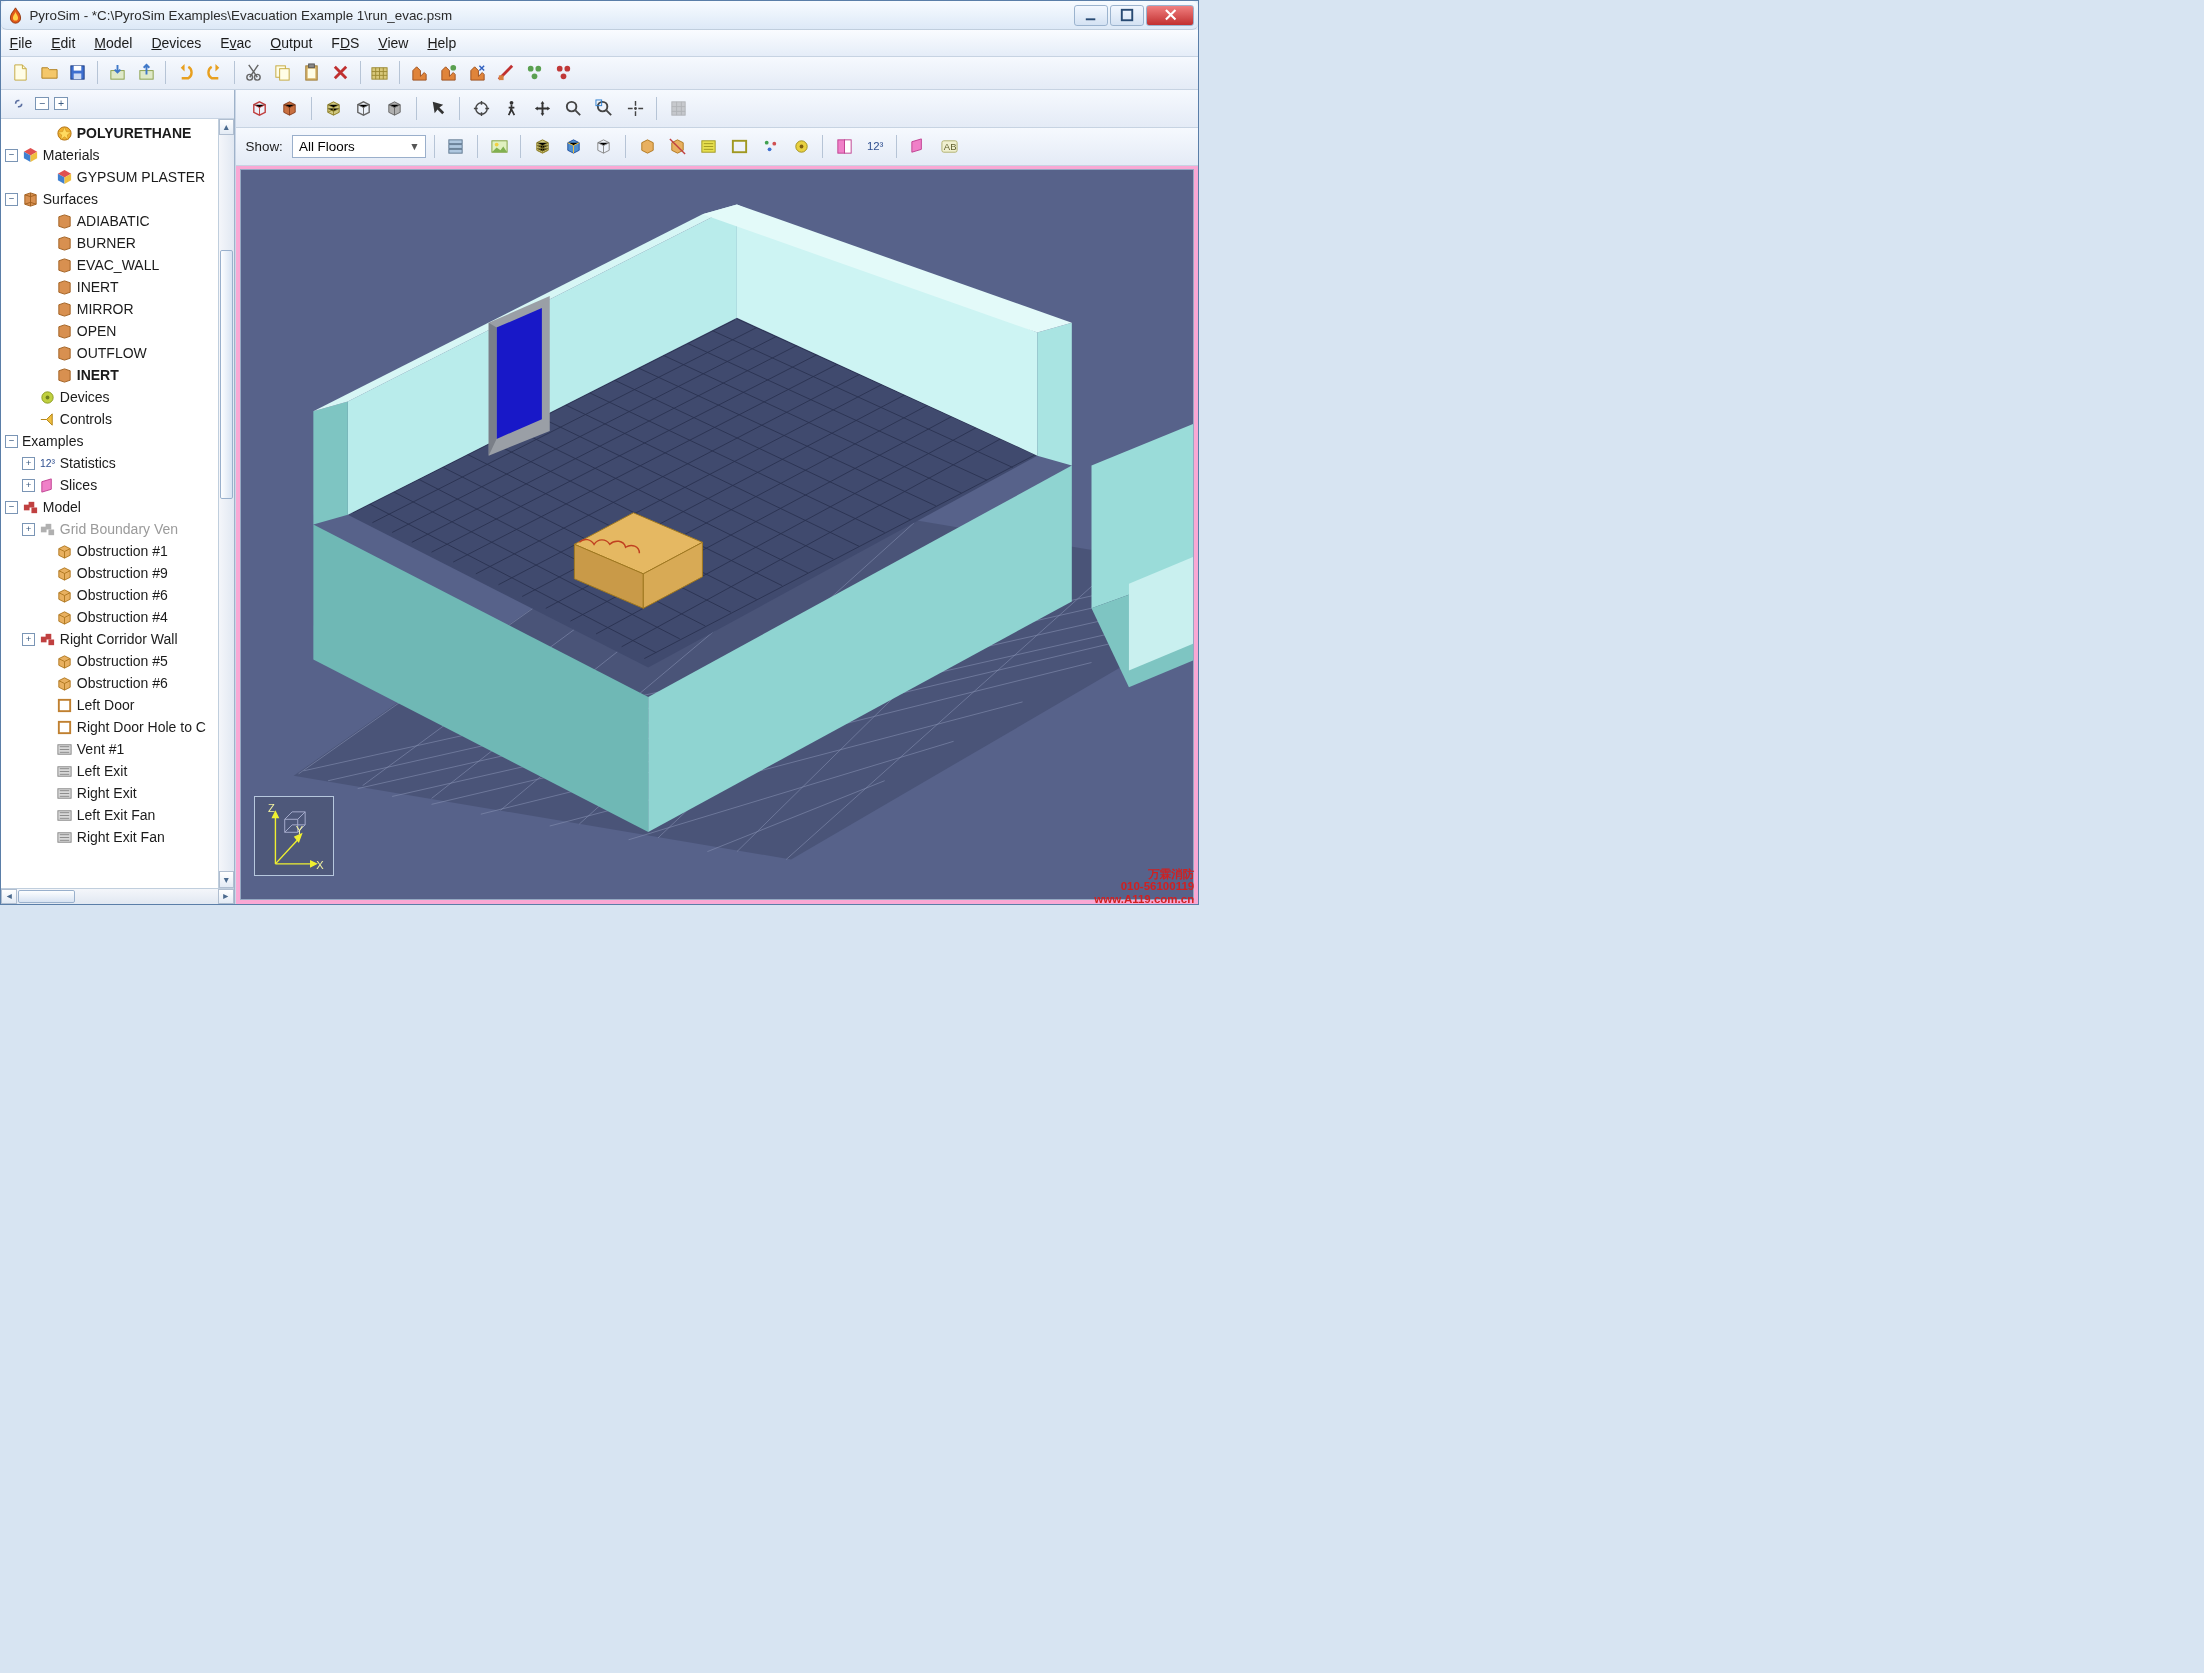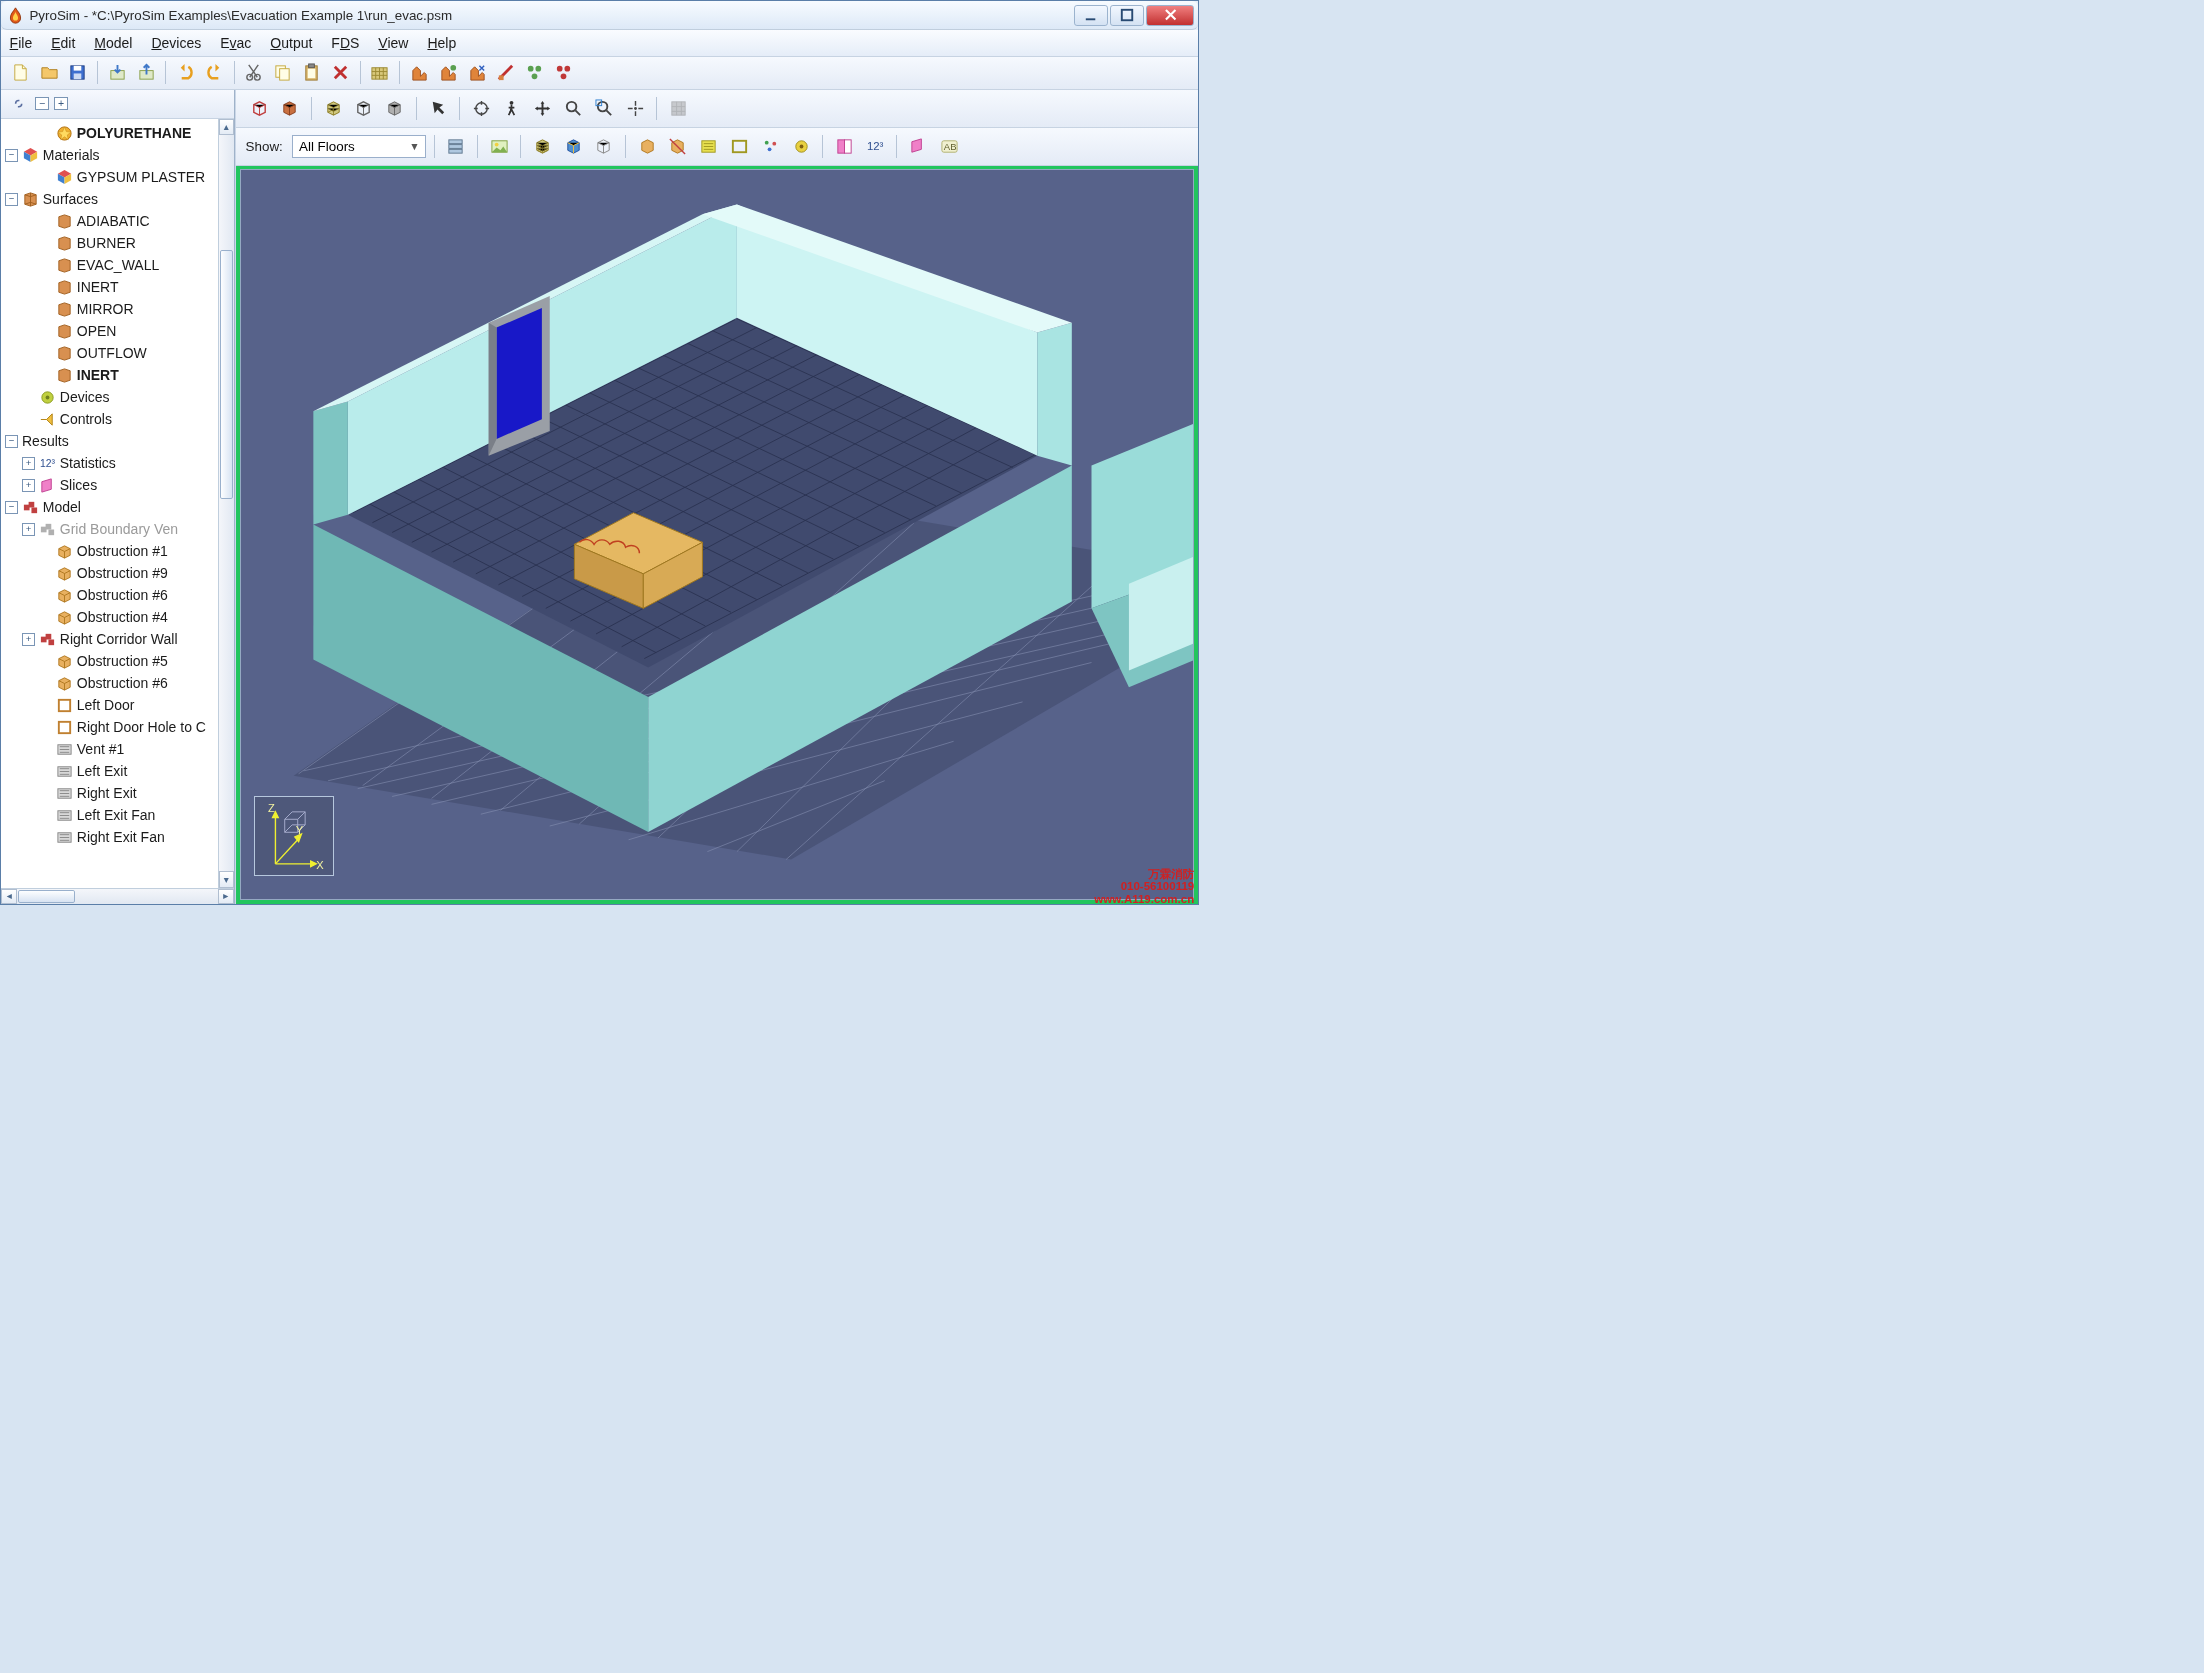--- a/index.html
+++ b/index.html
@@ -44,21 +44,21 @@
 .hsb-track{flex:1;height:14.3px;}
 .hsb-thumb{width:57px;height:12.4px;margin:1px;border:1px solid #99b0cc;border-radius:1.9px;background:linear-gradient(#fdfeff,#d7e3f2);}
 
 
 .vscroll{width:16.3px;background:linear-gradient(90deg,#f4f6fa,#e1e8f2);border-left:1px solid #c0cedd;display:flex;flex-direction:column;}
 .vsb-btn{height:16.3px;border:1px solid #b0bed0;background:linear-gradient(#fff,#e3ebf5);display:flex;align-items:center;justify-content:center;font-size:8.6px;color:#4b6a8e;}
 .vsb-track{flex:1;position:relative;}
 .vsb-thumb{position:absolute;left:1px;right:1px;top:115px;height:249px;border:1px solid #99b0cc;border-radius:1.9px;background:linear-gradient(90deg,#fdfeff,#d7e3f2);}
 
 
-.right-panel{flex:1; display:flex; flex-direction:column; background:#22c55e; border-left:1px solid #cbd7e7;}
+.right-panel{flex:1; display:flex; flex-direction:column; background:#f9a8d4; border-left:1px solid #cbd7e7;}
 .r-toolbar1, .r-toolbar2{height:38px;display:flex;align-items:center;padding:0 9.6px;gap:3.8px;background:linear-gradient(#f6f9fe,#e4ebf6);border-bottom:1px solid #c7d3e2;}
 .show-label{font-size:13.4px;color:#1d1d1d;margin-right:5.7px;}
 .floor-select{width:134px;height:23px;border:1px solid #9aafcb;background:#fff;font-size:13.4px;padding:0 5.7px;display:flex;align-items:center;justify-content:space-between;}
 .floor-select .chev{font-size:10.5px;color:#555;}
 .viewport{flex:1;background:#5a668f; position:relative; overflow:hidden; margin:3.8px; border:1px solid #94a8c2;}
 .viewport svg{width:100%;height:100%;}
 .viewtabs{height:27px;display:flex;align-items:flex-end;padding:0 7.6px;background:linear-gradient(#eef3fb,#e1e9f5);border-top:1px solid #c7d3e2;gap:1.9px;}
 .vt{padding:3.8px 11.5px;border:1px solid #b3c3d7;border-bottom:none;border-radius:3.8px 3.8px 0 0;background:linear-gradient(#f0f5fc,#e2eaf5);font-size:13px;color:#333;}
 .vt.active{background:#fff;font-weight:500;}
 
@@ -350,21 +350,21 @@
           <div class="tree-row indent-1">
               <span class="expander empty"></span>
               <svg class="node-icon" viewBox="0 0 18 18">
                 <path d="M2 9h6l6-6v12l-6-6" fill="#f0c040" stroke="#b08010"></path>
               </svg>
               <span class="label">Controls</span>
             </div>
 
           <div class="tree-row indent-0">
               <span class="expander">−</span>
-              <span class="label">Results</span>
+              <span class="label">Examples</span>
             </div>
           <div class="tree-row indent-1">
               <span class="expander">+</span>
               <svg class="node-icon" viewBox="0 0 18 18" style="font-size:14.5px">
                 <text x="1" y="13" font-size="11" fill="#305090">12³</text>
               </svg>
               <span class="label">Statistics</span>
             </div>
           <div class="tree-row indent-1">
               <span class="expander">+</span>

